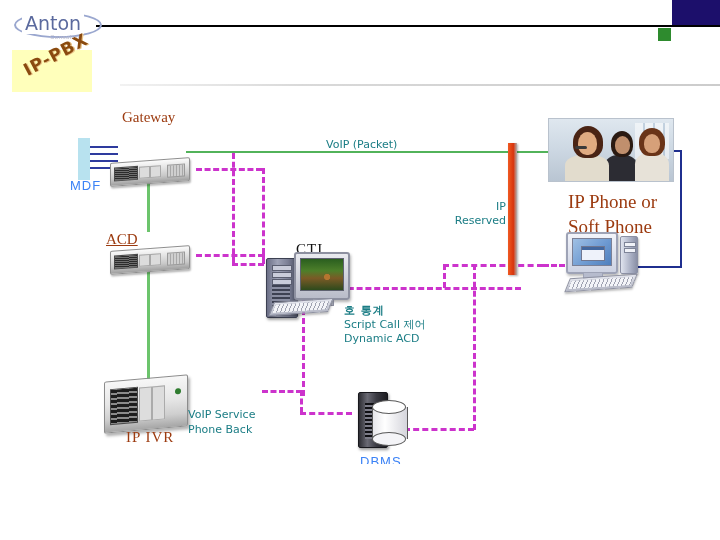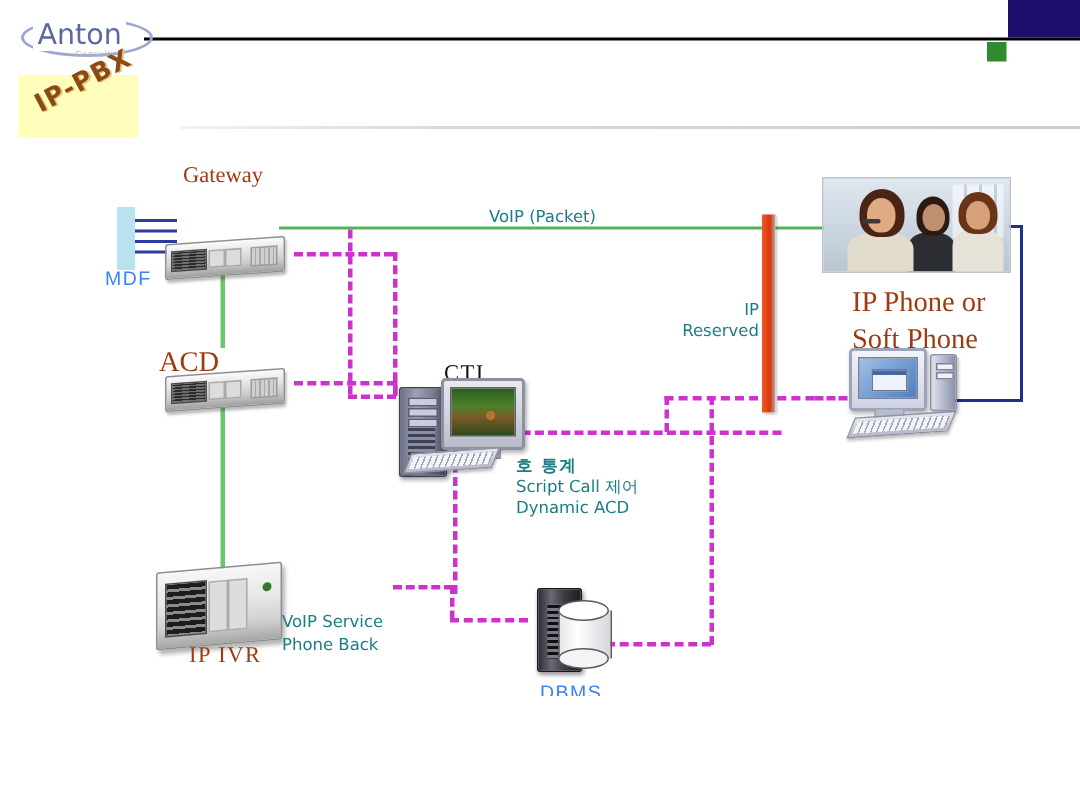--- a/index.html
+++ b/index.html
@@ -523,21 +523,21 @@
   <div class="lbl lbl-dark" style="left:70px; top:178px;">MDF</div>
 
   <div class="lbl lbl-brown" style="left:122px; top:108px; font-size:15px;">Gateway</div>
   <div class="dev rack" style="left:110px; top:160px;">
     <div class="rack-face"></div>
     <div class="rack-slot" style="left:28px;"></div>
     <div class="rack-slot" style="left:39px;"></div>
     <div class="rack-grill"></div>
   </div>
 
-  <div class="lbl lbl-brown" style="left:106px; top:230px; font-size:19px;">ACD</div>
+  <div class="lbl lbl-brown" style="left:106px; top:230px; font-size:15px;text-decoration:underline;">ACD</div>
   <div class="dev rack" style="left:110px; top:248px;">
     <div class="rack-face"></div>
     <div class="rack-slot" style="left:28px;"></div>
     <div class="rack-slot" style="left:39px;"></div>
     <div class="rack-grill"></div>
   </div>
 
   <div class="dev ivr" style="left:104px; top:378px;">
     <div class="ivr-cards"></div>
     <div class="ivr-bay" style="left:34px;"></div>

